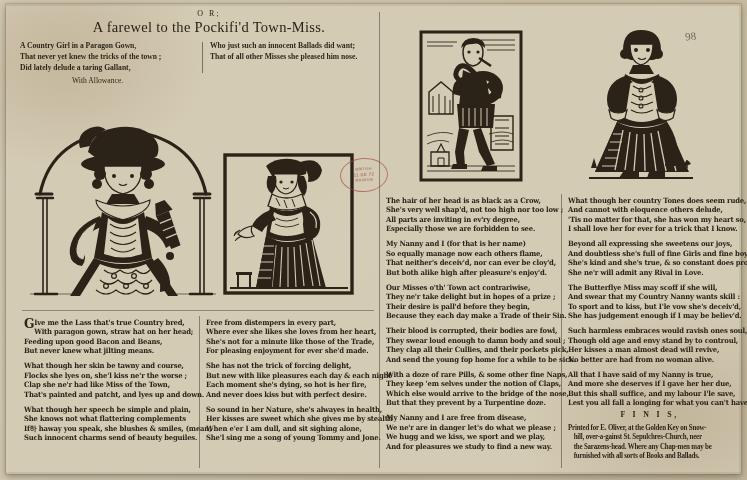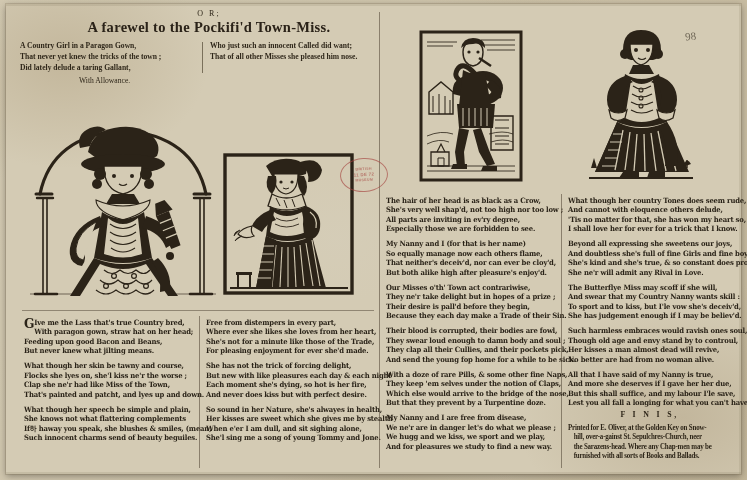--- a/index.html
+++ b/index.html
@@ -50,21 +50,21 @@
   }
 
   
   #hdr{position:absolute;left:0;top:0;width:400px;}
   .h-main{
     text-align:center;font-size:15.5px;font-weight:700;
     letter-spacing:.3px;line-height:1.05;white-space:nowrap;
   }
   .h-or{text-align:center;font-size:8px;letter-spacing:2px;line-height:1;}
   .h-sub{
-    text-align:center;font-size:14.5px;font-weight:700;
+    text-align:center;font-size:14.5px;font-weight:400;
     letter-spacing:.3px;line-height:1.05;white-space:nowrap;
   }
   .vtab{display:flex;gap:0;}
   .vcol{font-size:7.6px;line-height:1.42;white-space:nowrap;font-weight:bold;}
   .vrule{width:1px;background:#4a3f2d;margin:1px 7px 1px 7px;opacity:.65;}
   .tuneline{font-size:7.6px;line-height:1.45;}
 
   
   .vs{font-size:7.3px;line-height:1.30;white-space:nowrap;}
   .vs .st{margin-bottom:5.5px;}
@@ -109,27 +109,27 @@
       <div class="h-sub title1 ink" style="position:static;margin-top:2px;">A farewel to the Pockifi'd Town-Miss.</div>
 
       <div class="vtab" style="margin-top:6px;">
         <div class="vcol roman" style="width:175px;padding-left:2px;">
           <div>A Country Girl in a Paragon Gown,</div>
           <div>That never yet knew the tricks of the town ;</div>
           <div>Did lately delude a taring Gallant,</div>
         </div>
         <div class="vrule"></div>
         <div class="vcol roman" style="width:185px;">
-          <div>Who just such an innocent Called did want;</div>
+          <div>Who just such an innocent Ballads did want;</div>
           <div>That of all other Misses she pleased him nose.</div>
         </div>
       </div>
 
       <div style="display:flex;align-items:flex-end;margin-top:1px;padding-left:52px;">
-        <div class="tuneline roman" style="margin-left:9px;">With Allowance.</div>
+        <div class="tuneline roman" style="margin-left:2px;">With Allowance.</div>
       </div>
     </div>
 
     <div class="cut" style="left:30px;top:108px;width:186px;height:188px;">
       <svg viewBox="0 0 186 188" preserveAspectRatio="none">
         <g stroke="#2b2318" fill="none" stroke-linecap="round">
 
           <path d="M10 86 Q22 28 93 22 Q164 28 176 86" stroke-width="3.2"></path>
           <path d="M6 86 h16 M164 86 h16" stroke-width="3"></path>
 

